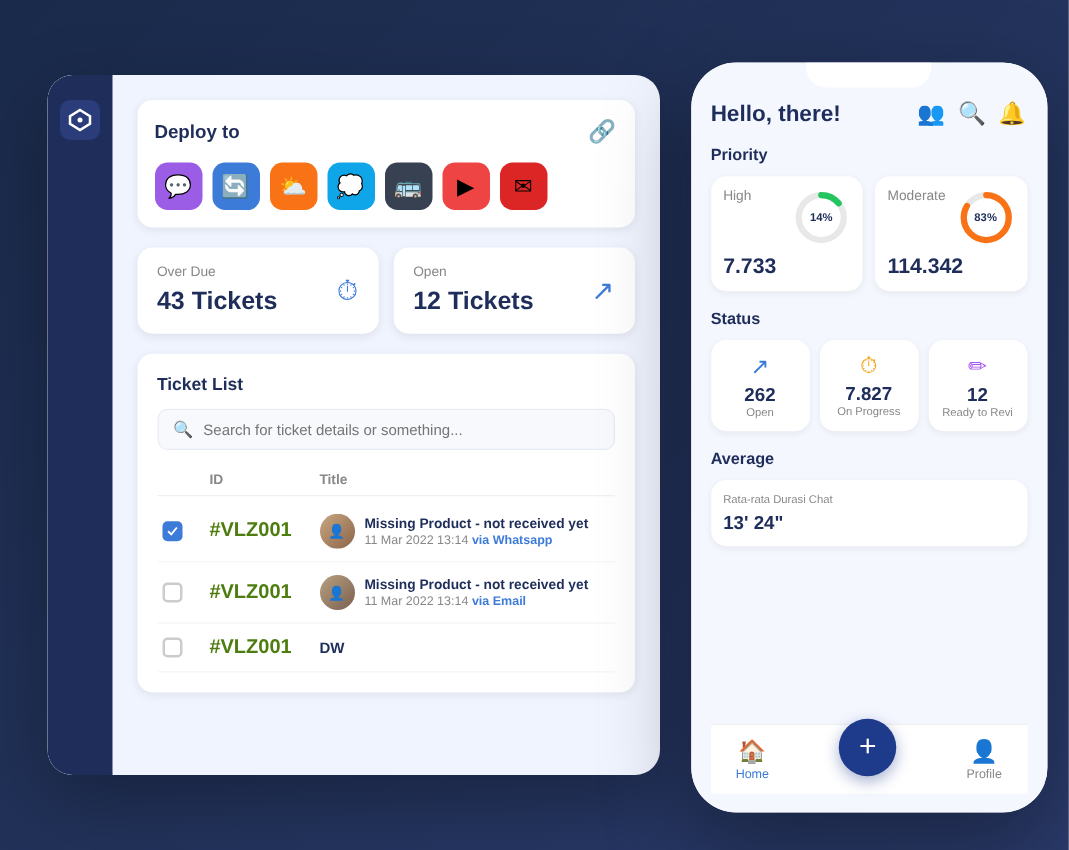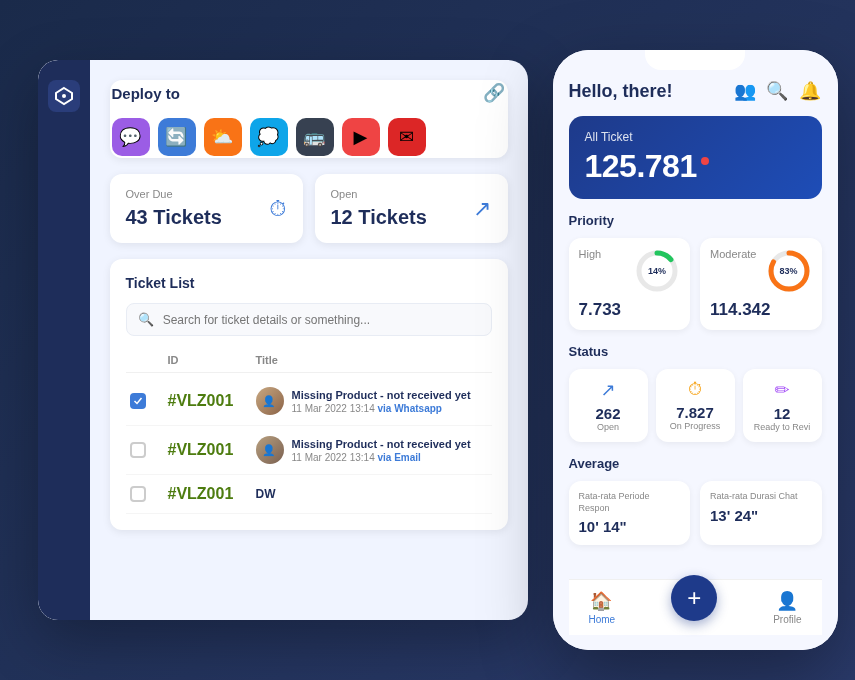--- a/index.html
+++ b/index.html
@@ -68,21 +68,21 @@
       margin-left: 52px;
       padding: 20px;
       flex: 1;
       overflow-y: auto;
     }
 
     
     .deploy-section {
       background: white;
       border-radius: 12px;
-      padding: 2px;
+      padding: 14px;
       margin-bottom: 16px;
       box-shadow: 0 2px 8px rgba(0,0,0,0.08);
     }
 
     .deploy-header {
       display: flex;
       justify-content: space-between;
       align-items: center;
       margin-bottom: 14px;
     }
@@ -668,26 +668,20 @@
 
       <div class="mobile-header">
         <span class="mobile-greeting">Hello, there!</span>
         <div class="mobile-header-icons">
           <span style="font-size:18px;">👥</span>
           <span style="font-size:18px; color:#3d7bd8;">🔍</span>
           <span style="font-size:18px; color:#ef4444;">🔔</span>
         </div>
       </div>
 
-      <div class="all-ticket-banner">
-        <div class="banner-label">All Ticket</div>
-        <div class="banner-number">
-          <span>125.781</span><span class="banner-dot"></span>
-        </div>
-      </div>
 
       <div class="section-title">Priority</div>
       <div class="priority-row">
 
         <div class="priority-card">
           <div class="priority-card-header">
             <span class="priority-label">High</span>
             <div class="donut-container">
               <svg width="46" height="46" viewBox="0 0 46 46">
                 <circle cx="23" cy="23" r="18" fill="none" stroke="#e8e8e8" stroke-width="5"></circle>
@@ -729,24 +723,20 @@
         <div class="status-card">
           <div class="status-icon" style="color:#a855f7;">✏</div>
           <span class="status-value">12</span>
           <div class="status-label">Ready to Revi</div>
         </div>
       </div>
 
       <div class="section-title">Average</div>
       <div class="average-row">
         <div class="average-card">
-          <div class="avg-label">Rata-rata Periode Respon</div>
-          <div class="avg-value">10' 14"</div>
-        </div>
-        <div class="average-card">
           <div class="avg-label">Rata-rata Durasi Chat</div>
           <div class="avg-value">13' 24"</div>
         </div>
       </div>
 
       <div class="mobile-nav">
         <div class="nav-item">
           <span style="font-size:18px;">🏠</span>
           <span>Home</span>
         </div>

